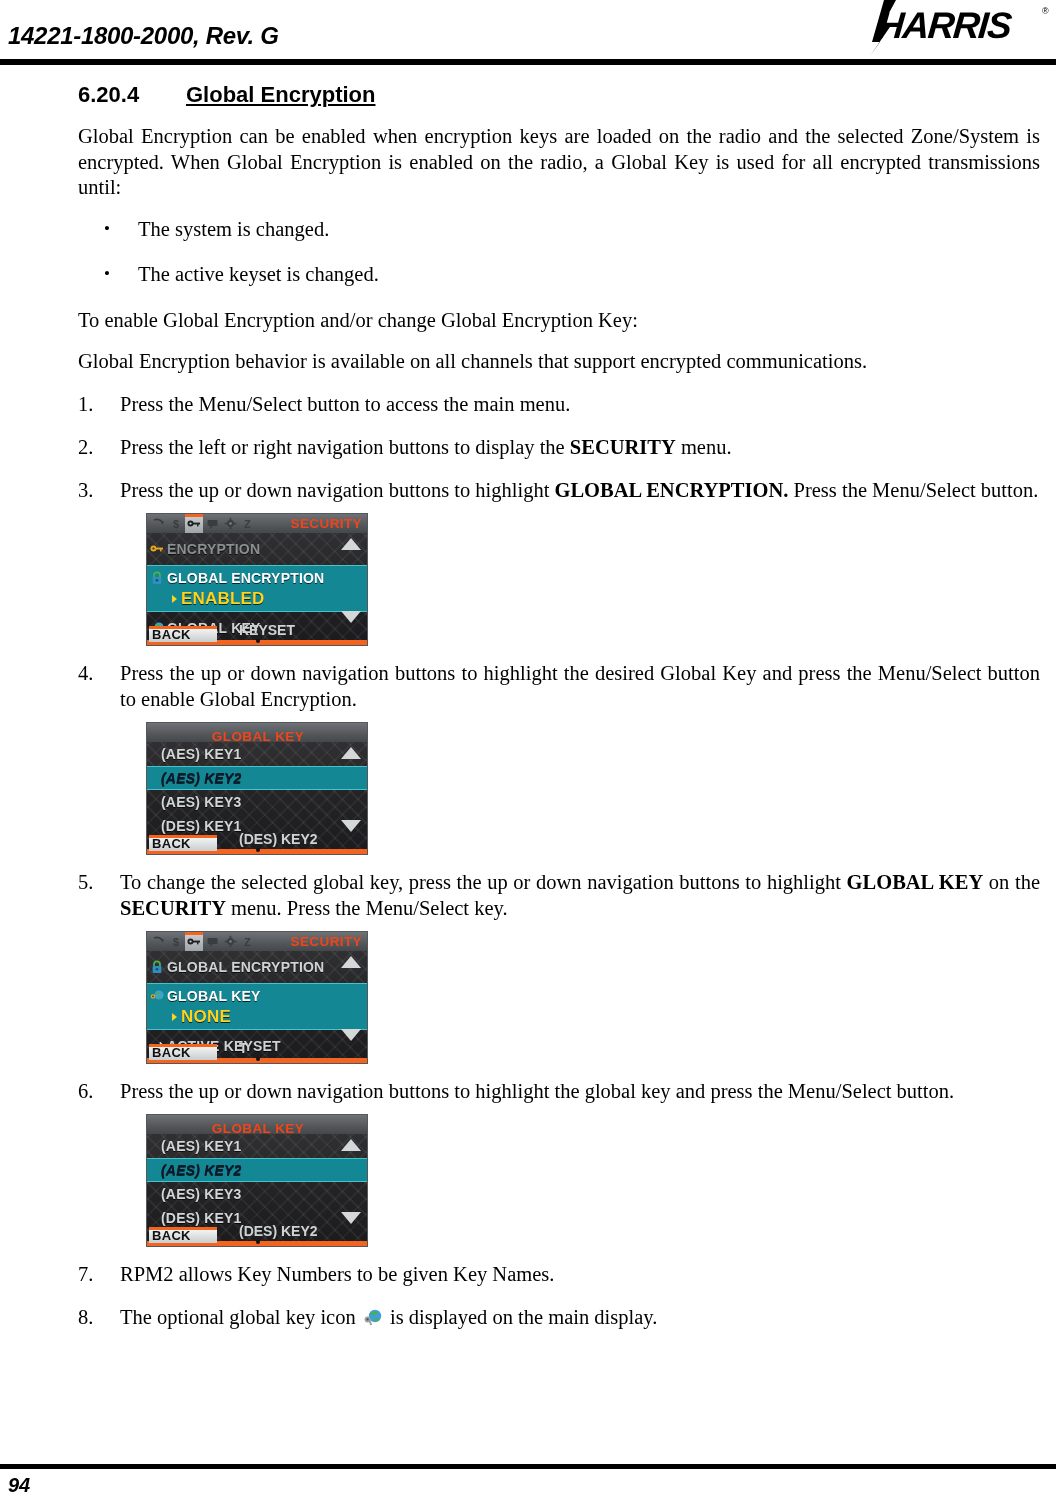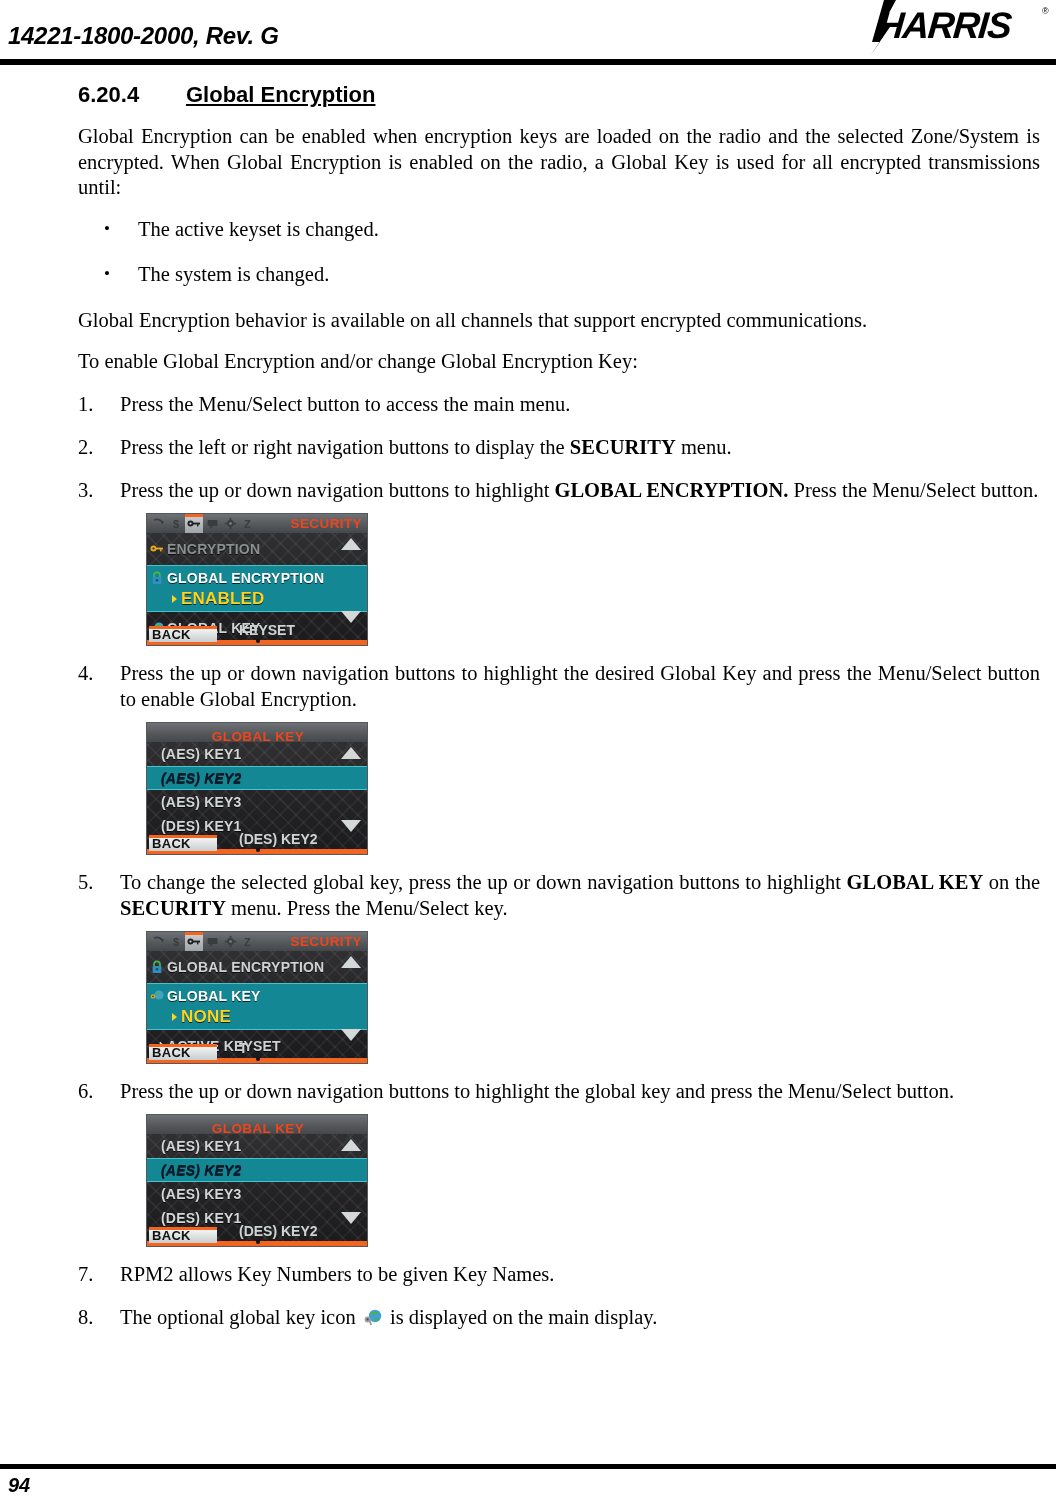--- a/index.html
+++ b/index.html
@@ -242,26 +242,26 @@
 <div class="content">
 
   <h2 class="section-head">
     <span class="num">6.20.4</span>
     <span class="ttl">Global Encryption</span>
   </h2>
 
   <p class="body">Global Encryption can be enabled when encryption keys are loaded on the radio and the selected Zone/System is encrypted. When Global Encryption is enabled on the radio, a Global Key is used for all encrypted transmissions until:</p>
 
   <ul class="bullets">
+    <li>The system is changed.</li>
     <li>The active keyset is changed.</li>
-    <li>The system is changed.</li>
   </ul>
 
+  <p class="body nojust">To enable Global Encryption and/or change Global Encryption Key:</p>
   <p class="body nojust">Global Encryption behavior is available on all channels that support encrypted communications.</p>
-  <p class="body nojust">To enable Global Encryption and/or change Global Encryption Key:</p>
 
   <ol class="steps">
 
     <li class="nojust">
       <span>Press the Menu/Select button to access the main menu.</span>
     </li>
 
     <li class="nojust">
       <span>Press the left or right navigation buttons to display the </span><span class="b">SECURITY</span><span> menu.</span>
     </li>

